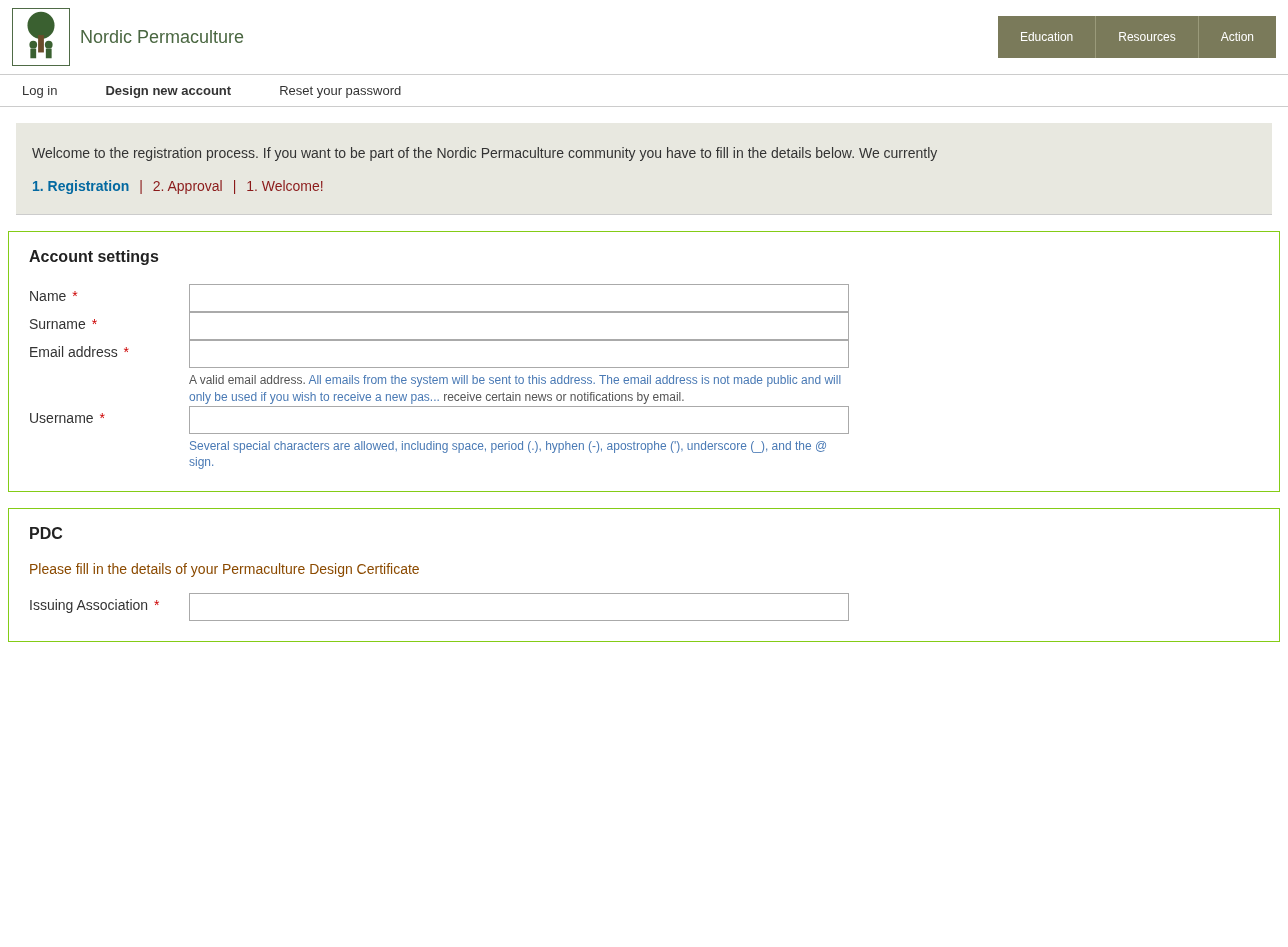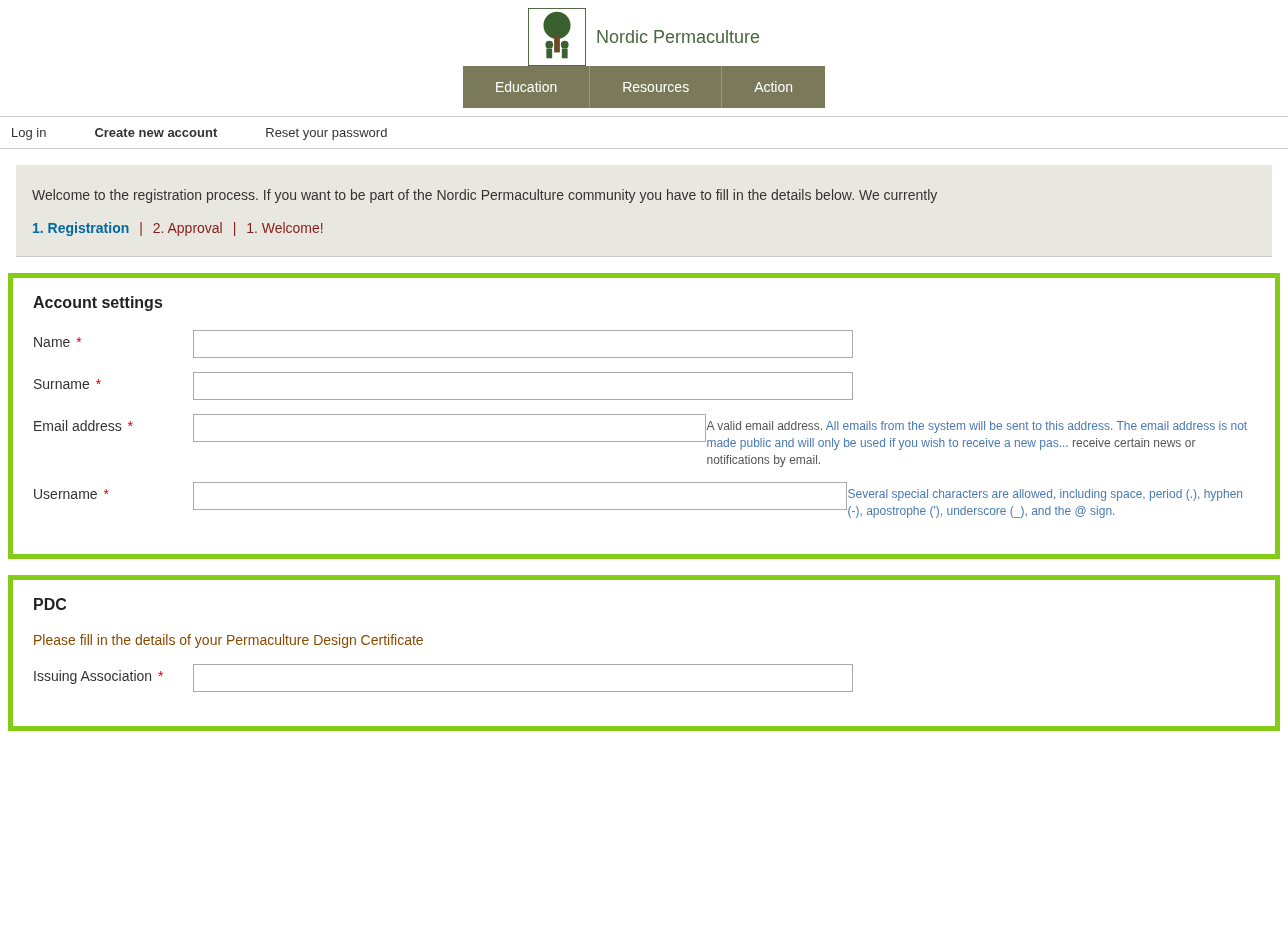--- a/index.html
+++ b/index.html
@@ -5,54 +5,53 @@
     * { box-sizing: border-box; margin: 0; padding: 0; }
     body { font-family: Arial, sans-serif; font-size: 14px; color: #333; background: #fff; }
 
     
     #header {
       display: flex;
       align-items: center;
       justify-content: space-between;
       padding: 8px 12px;
       border-bottom: 1px solid #ccc;
-      flex-direction: column;
     }
     #logo-area {
       display: flex;
       align-items: center;
       gap: 10px;
     }
     #site-title {
       font-size: 18px;
       color: #4a6741;
       font-weight: normal;
     }
     #nav-bar {
       background: #7a7a5a;
       display: flex;
       align-items: stretch;
       height: 42px;
     }
     .nav-item {
       color: #fff;
-      padding: 0 32px;
+      padding: 0 22px;
       display: flex;
       align-items: center;
-      font-size: 14px;
+      font-size: 12px;
       cursor: pointer;
       text-decoration: none;
       border-right: 1px solid #9a9a7a;
     }
     .nav-item:last-child { border-right: none; }
 
     
     #tab-bar {
       display: flex;
-      padding: 6px 5px;
+      padding: 6px 16px;
       border-bottom: 1px solid #ccc;
       gap: 16px;
     }
     .tab-link {
       color: #333;
       font-size: 13px;
       cursor: pointer;
       padding: 2px 6px;
       text-decoration: none;
     }
@@ -85,51 +84,50 @@
     #steps-text span.step-link {
       color: #8b1a1a;
     }
     #steps-text span.sep {
       color: #8b1a1a;
       margin: 0 4px;
     }
 
     
     .form-section {
-      border: 5px solid #84cc16;
+      border: 1px solid #84cc16;
       margin: 16px 8px;
       padding: 16px 20px 20px 20px;
     }
     .section-title {
       font-size: 16px;
       font-weight: bold;
       color: #222;
       margin-bottom: 18px;
     }
 
     .field-row {
       display: flex;
       align-items: flex-start;
-      margin-bottom: 14px;
     }
     .field-label {
       width: 160px;
       min-width: 160px;
       padding-top: 4px;
       font-size: 14px;
       color: #333;
     }
     .required-star {
       color: #c00;
       margin-left: 2px;
     }
     .field-input-wrap {
       flex: 1;
       display: flex;
-      flex-direction: row;
+      flex-direction: column;
     }
     input[type="text"], input[type="email"] {
       width: 100%;
       max-width: 660px;
       height: 28px;
       border: 1px solid #aaa;
       padding: 2px 6px;
       font-size: 13px;
       color: #333;
       background: #fff;
@@ -178,21 +176,21 @@
   <nav id="nav-bar">
     <a class="nav-item">Education</a>
     <a class="nav-item">Resources</a>
     <a class="nav-item">Action</a>
   </nav>
 </div>
 
 <div id="tab-bar">
   <a class="tab-link">Log in</a>
   <span style="color:#aaa; padding: 2px 2px;"> </span>
-  <a class="tab-link active">Create new account</a>
+  <a class="tab-link active">Design new account</a>
   <span style="color:#aaa; padding: 2px 2px;"> </span>
   <a class="tab-link">Reset your password</a>
 </div>
 
 <div id="welcome-banner">
   <div id="welcome-text">
     <span>Welcome to the registration process. If you want to be part of the Nordic Permaculture community you have to fill in the details below. We currently</span>
   </div>
   <div id="steps-text">
     <span class="step-active">1. Registration</span>

